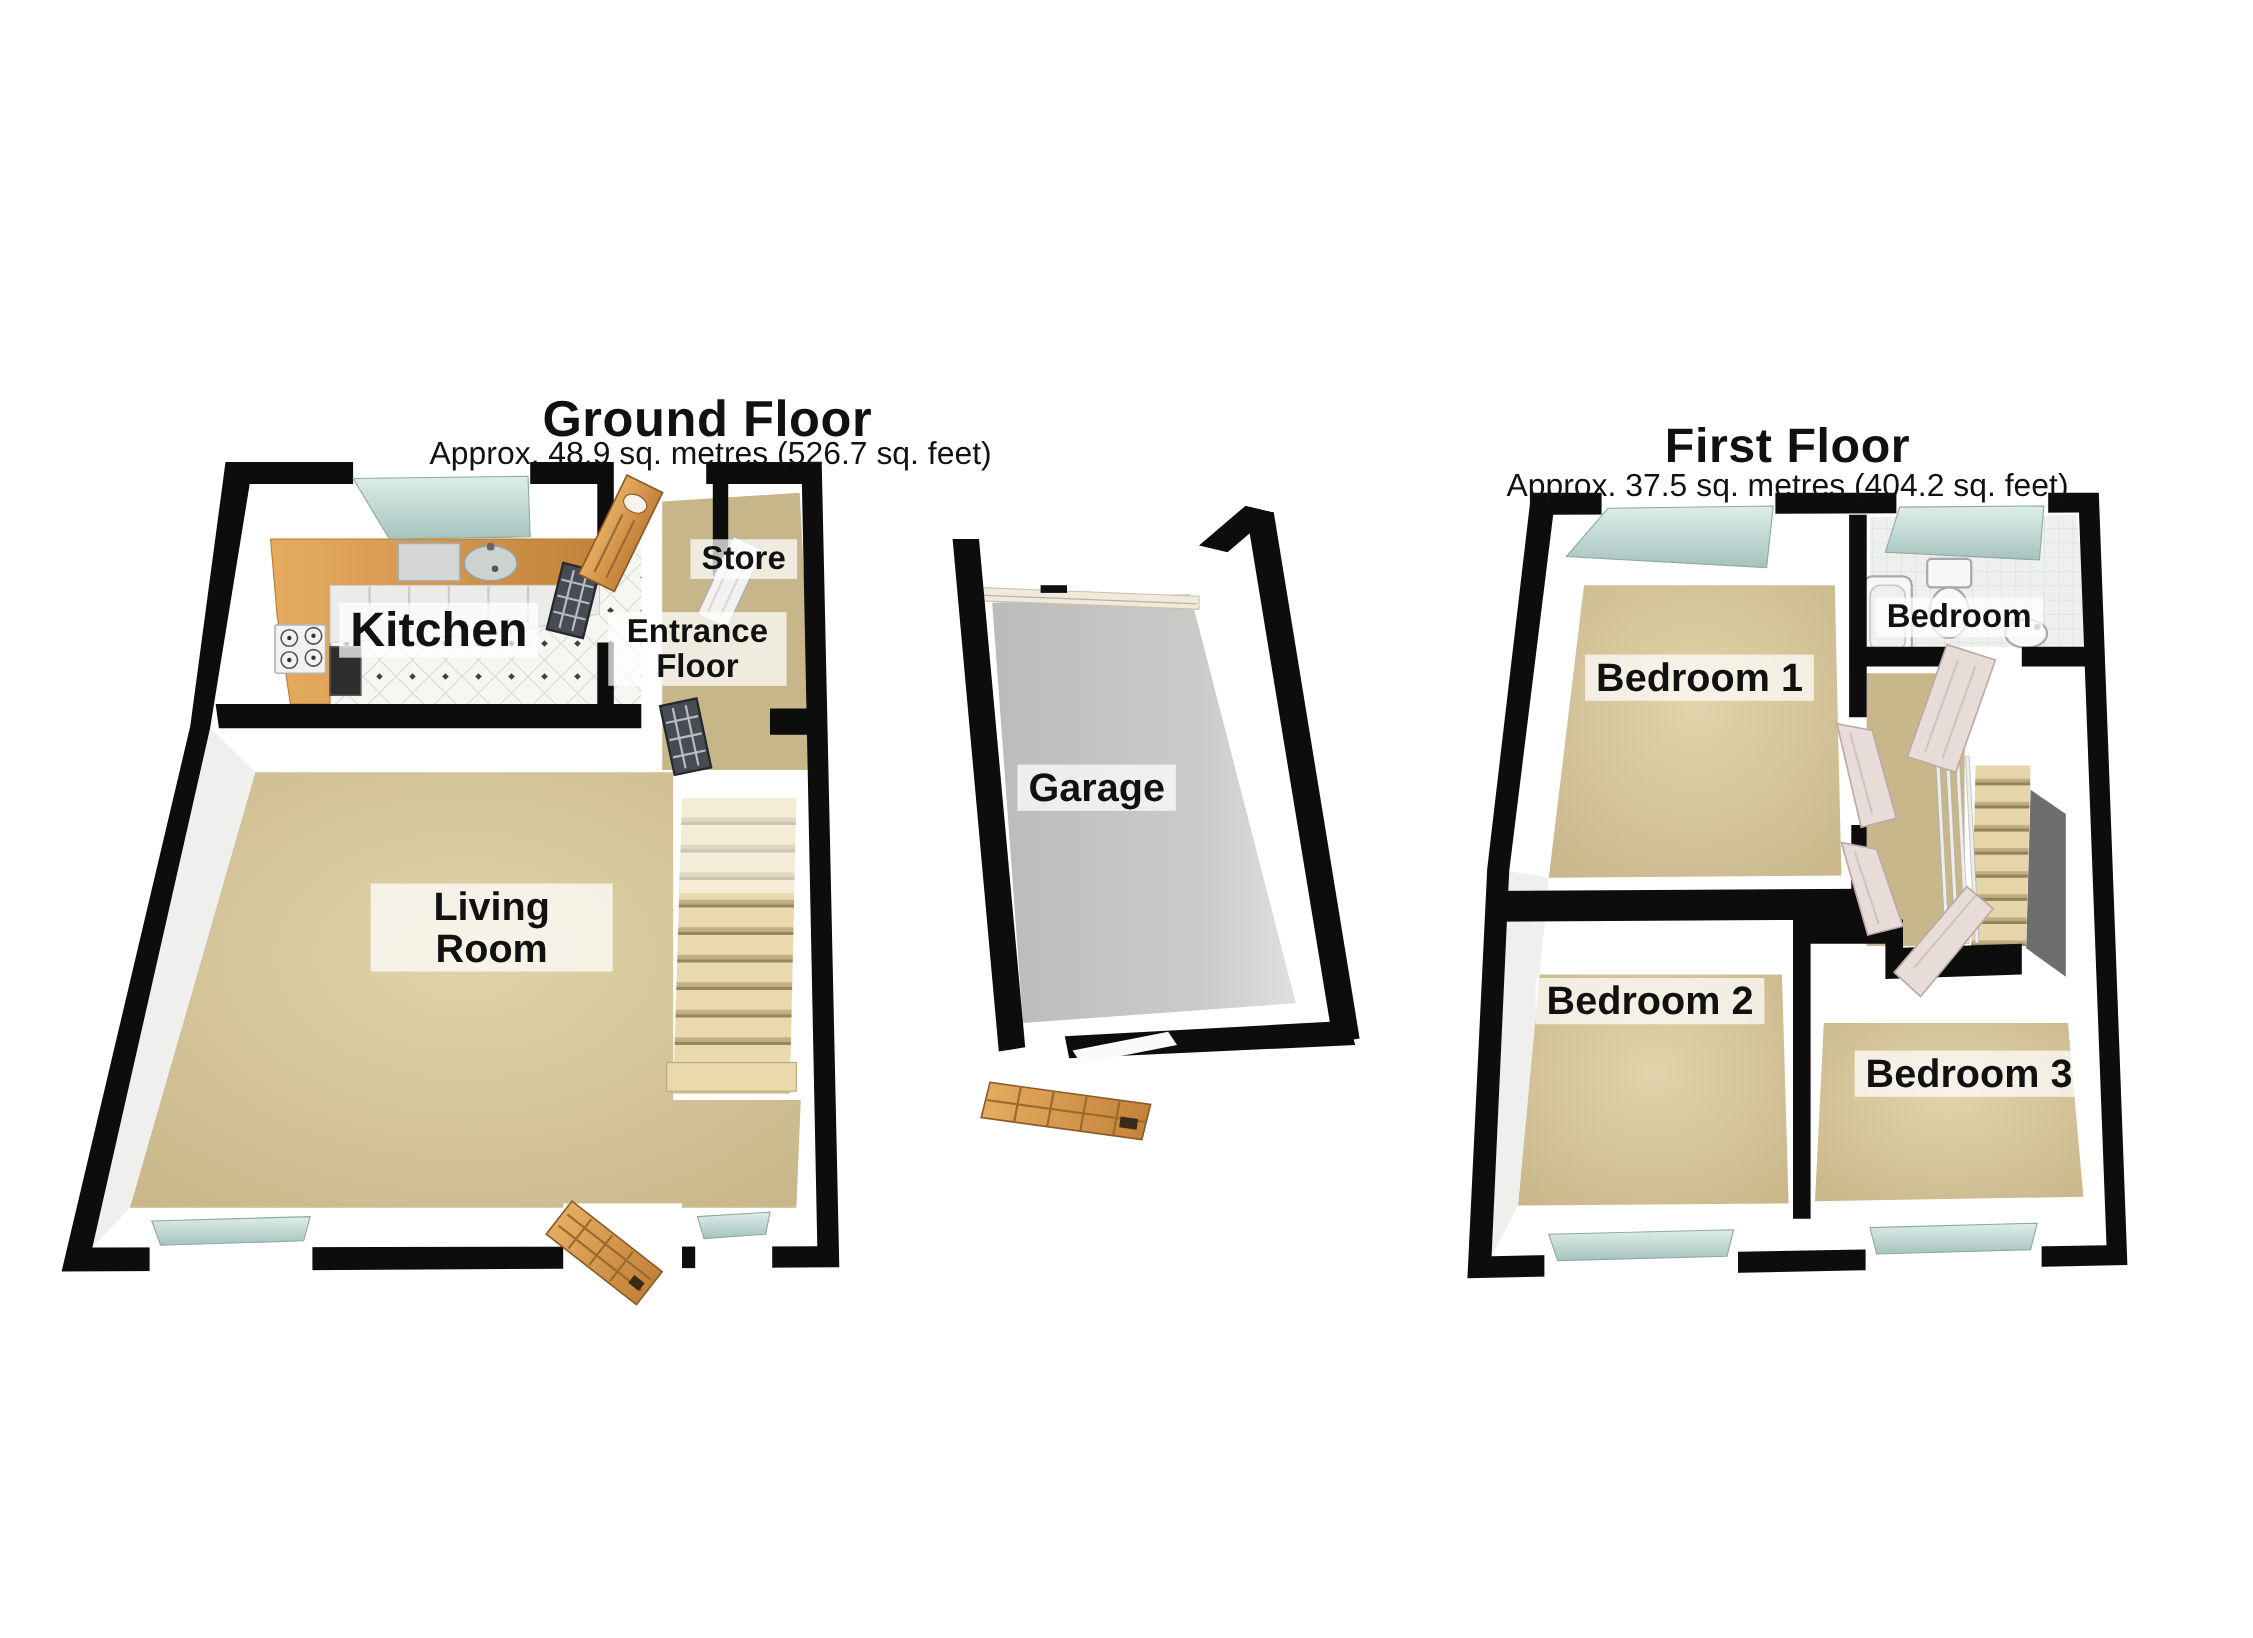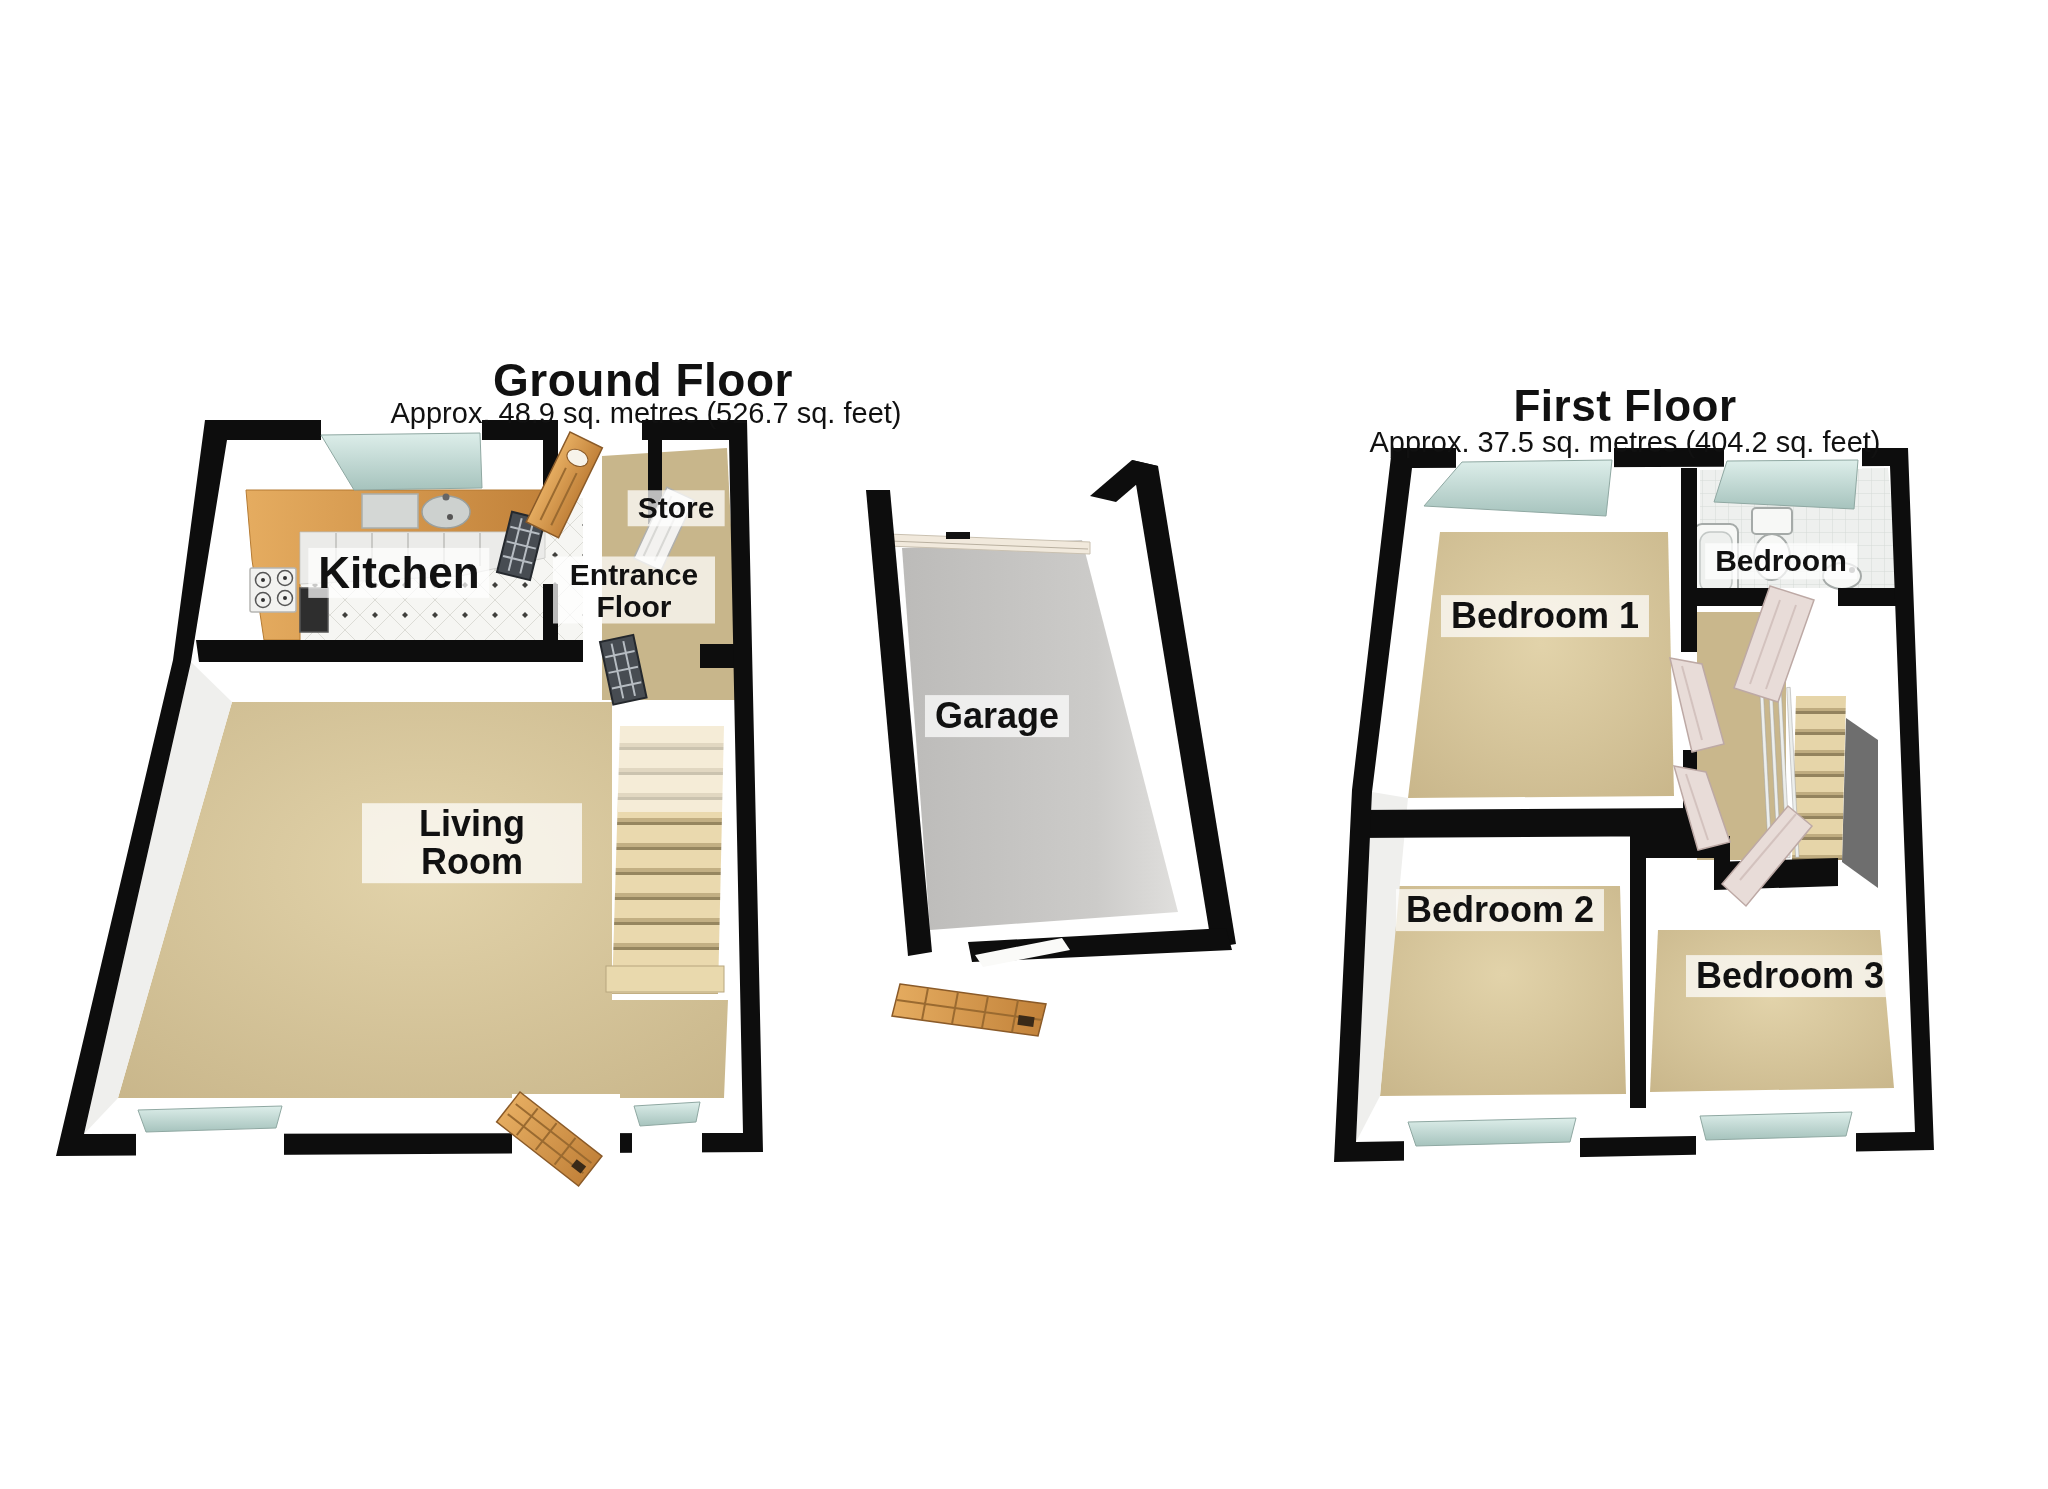--- a/index.html
+++ b/index.html
@@ -282,21 +282,21 @@
 
   <div class="txt floor-title" style="left:643px;top:380px;">Ground Floor</div>
   <div class="txt floor-sub" style="left:646px;top:413px;">Approx. 48.9 sq. metres (526.7 sq. feet)</div>
 
   <div class="txt floor-title" style="left:1625px;top:406px;font-size:44px;">First Floor</div>
   <div class="txt floor-sub" style="left:1625px;top:442px;">Approx. 37.5 sq. metres (404.2 sq. feet)</div>
 
   <div class="label lbl-xl" style="left:399px;top:573px;">Kitchen</div>
   <div class="label lbl-md" style="left:676px;top:508px;">Store</div>
   <div class="label lbl-md wrap2" style="left:634px;top:590px;width:150px;padding:2px 6px;">Entrance Floor</div>
-  <div class="label lbl-lg wrap2" style="left:472px;top:843px;width:200px;text-align:center;">Living Room</div>
+  <div class="label lbl-lg wrap2" style="left:447px;top:843px;width:200px;text-align:center;">Living Room</div>
 
   <div class="label lbl-lg" style="left:997px;top:716px;">Garage</div>
 
   <div class="label lbl-lg" style="left:1545px;top:616px;">Bedroom 1</div>
   <div class="label lbl-md" style="left:1781px;top:561px;">Bedroom</div>
   <div class="label lbl-lg" style="left:1500px;top:910px;">Bedroom 2</div>
   <div class="label lbl-lg" style="left:1790px;top:976px;">Bedroom 3</div>
 
 </div>
 

